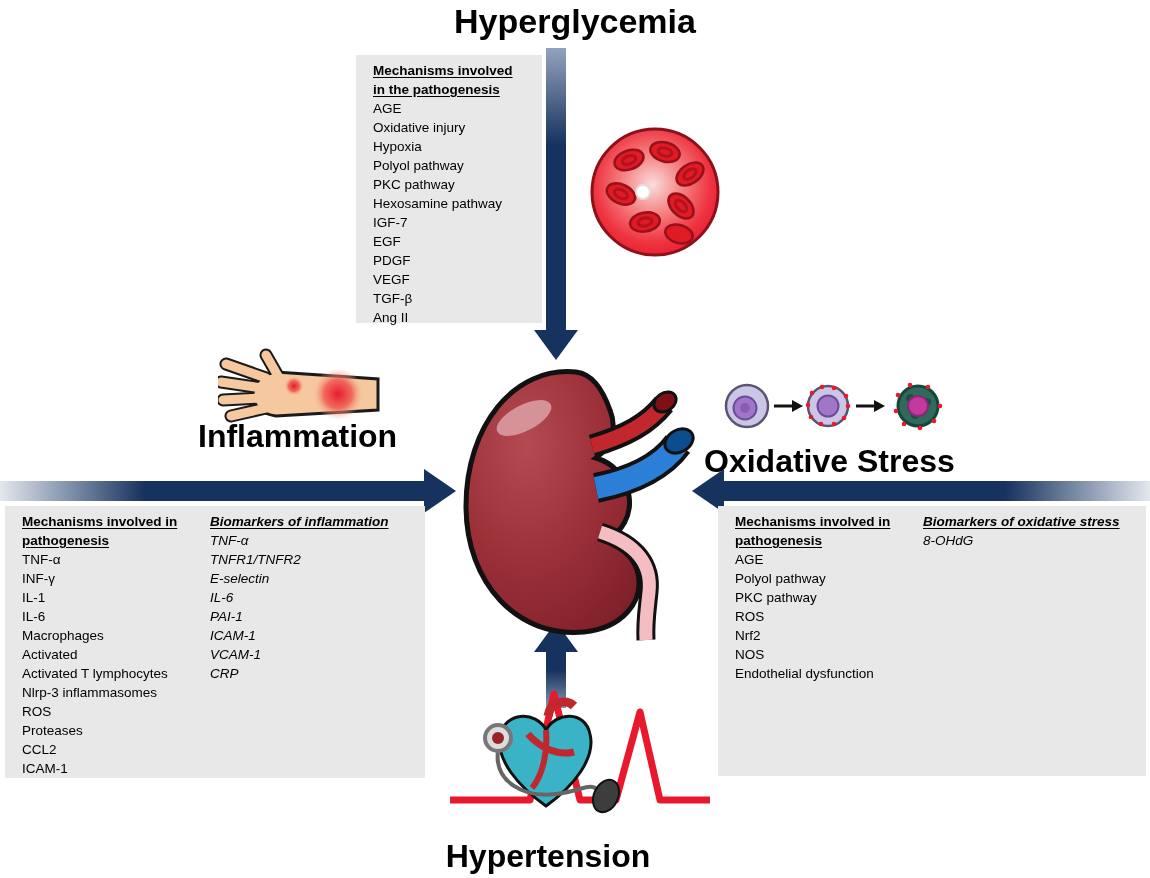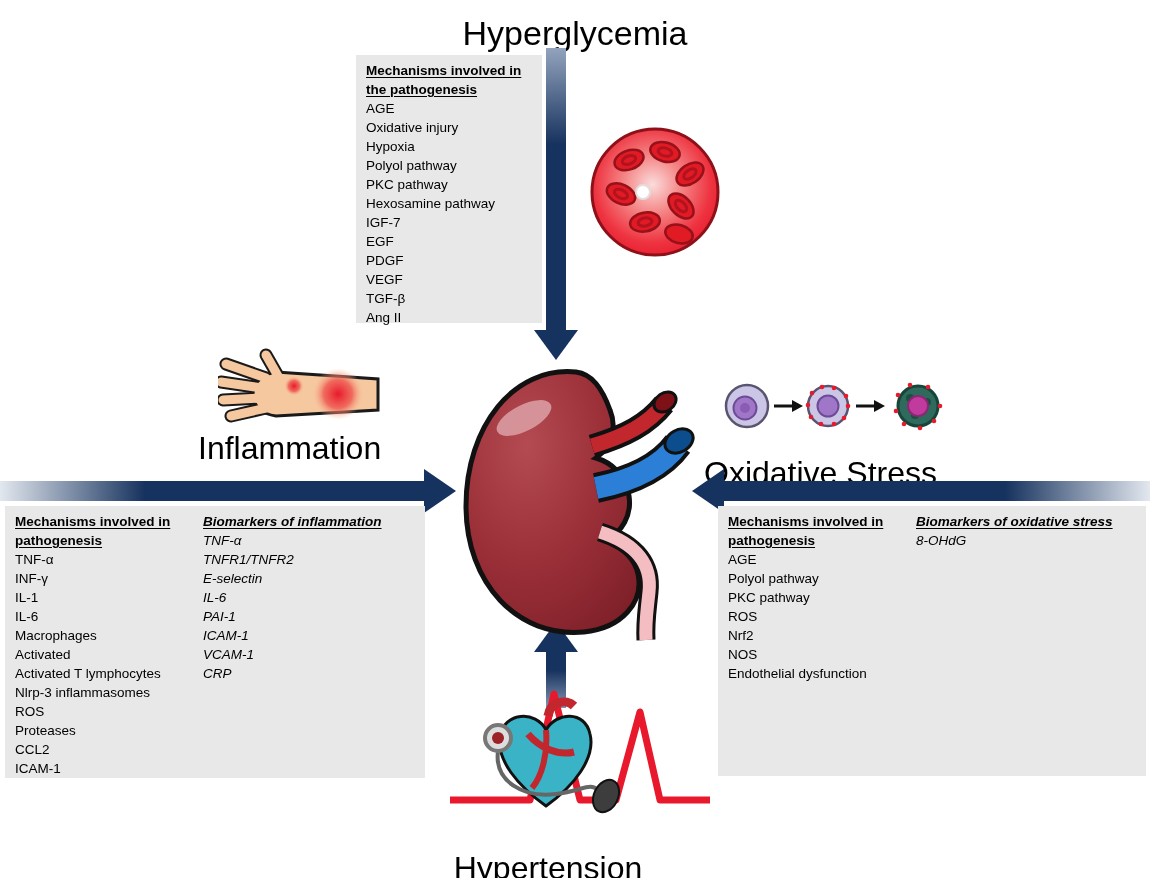--- a/index.html
+++ b/index.html
@@ -1,27 +1,27 @@
 <!DOCTYPE html>
 <html><head>
 <meta charset="utf-8">
 <style>
   * { margin:0; padding:0; box-sizing:border-box; }
   html,body { background:#fff; }
   body {
     width:1150px; height:878px; position:relative; overflow:hidden;
     font-family:"Liberation Sans","DejaVu Sans",sans-serif; color:#000;
   }
-  .title { position:absolute; font-weight:normal; font-size:32px; white-space:nowrap;margin-top:12px; }
+  .title { position:absolute; font-weight:bold; font-size:32px; white-space:nowrap; }
   .title-top    { left:375px; top:2px;   width:400px; text-align:center; font-size:34px; }
   .title-left   { left:198px; top:418px; }
   .title-right  { left:704px; top:443px; }
   .title-bottom { left:388px; top:838px; width:320px; text-align:center; }
 
-  .box { position:absolute; background:#e8e8e8; padding:6px 10px; font-size:13.5px; line-height:19px; }
+  .box { position:absolute; background:#e8e8e8; padding:6px 17px; font-size:13.5px; line-height:19px; }
   .box .heading { font-weight:bold; text-decoration:underline; text-underline-offset:2px; }
   .box .item { white-space:nowrap; }
   .top-box   { left:356px; top:55px;  width:186px; height:268px; }
   .left-box  { left:5px;   top:506px; width:420px; height:272px; display:flex; }
   .right-box { left:718px; top:506px; width:428px; height:270px; display:flex; }
   .col1 { width:188px; flex:none; }
   .col2 { flex:1; min-width:0;font-style:italic; }
 
   
   .shaft { position:absolute; }

